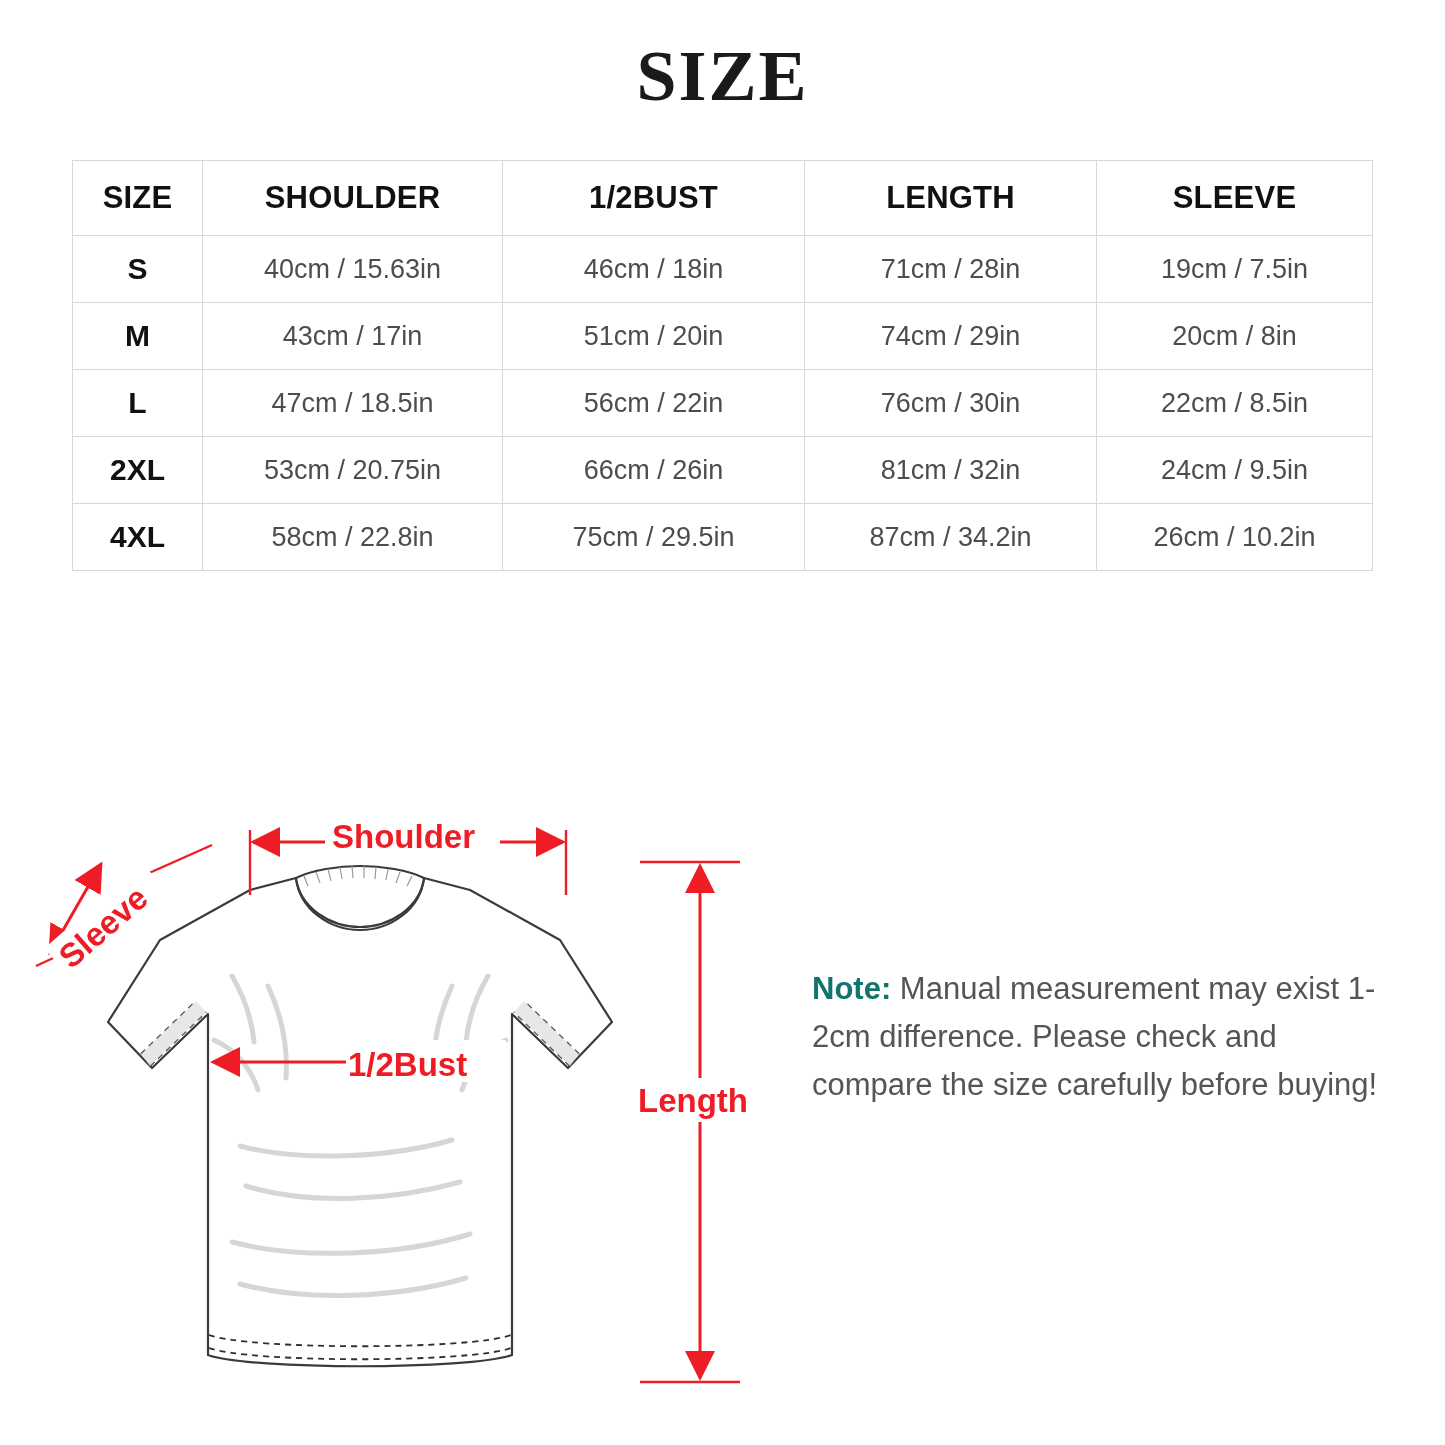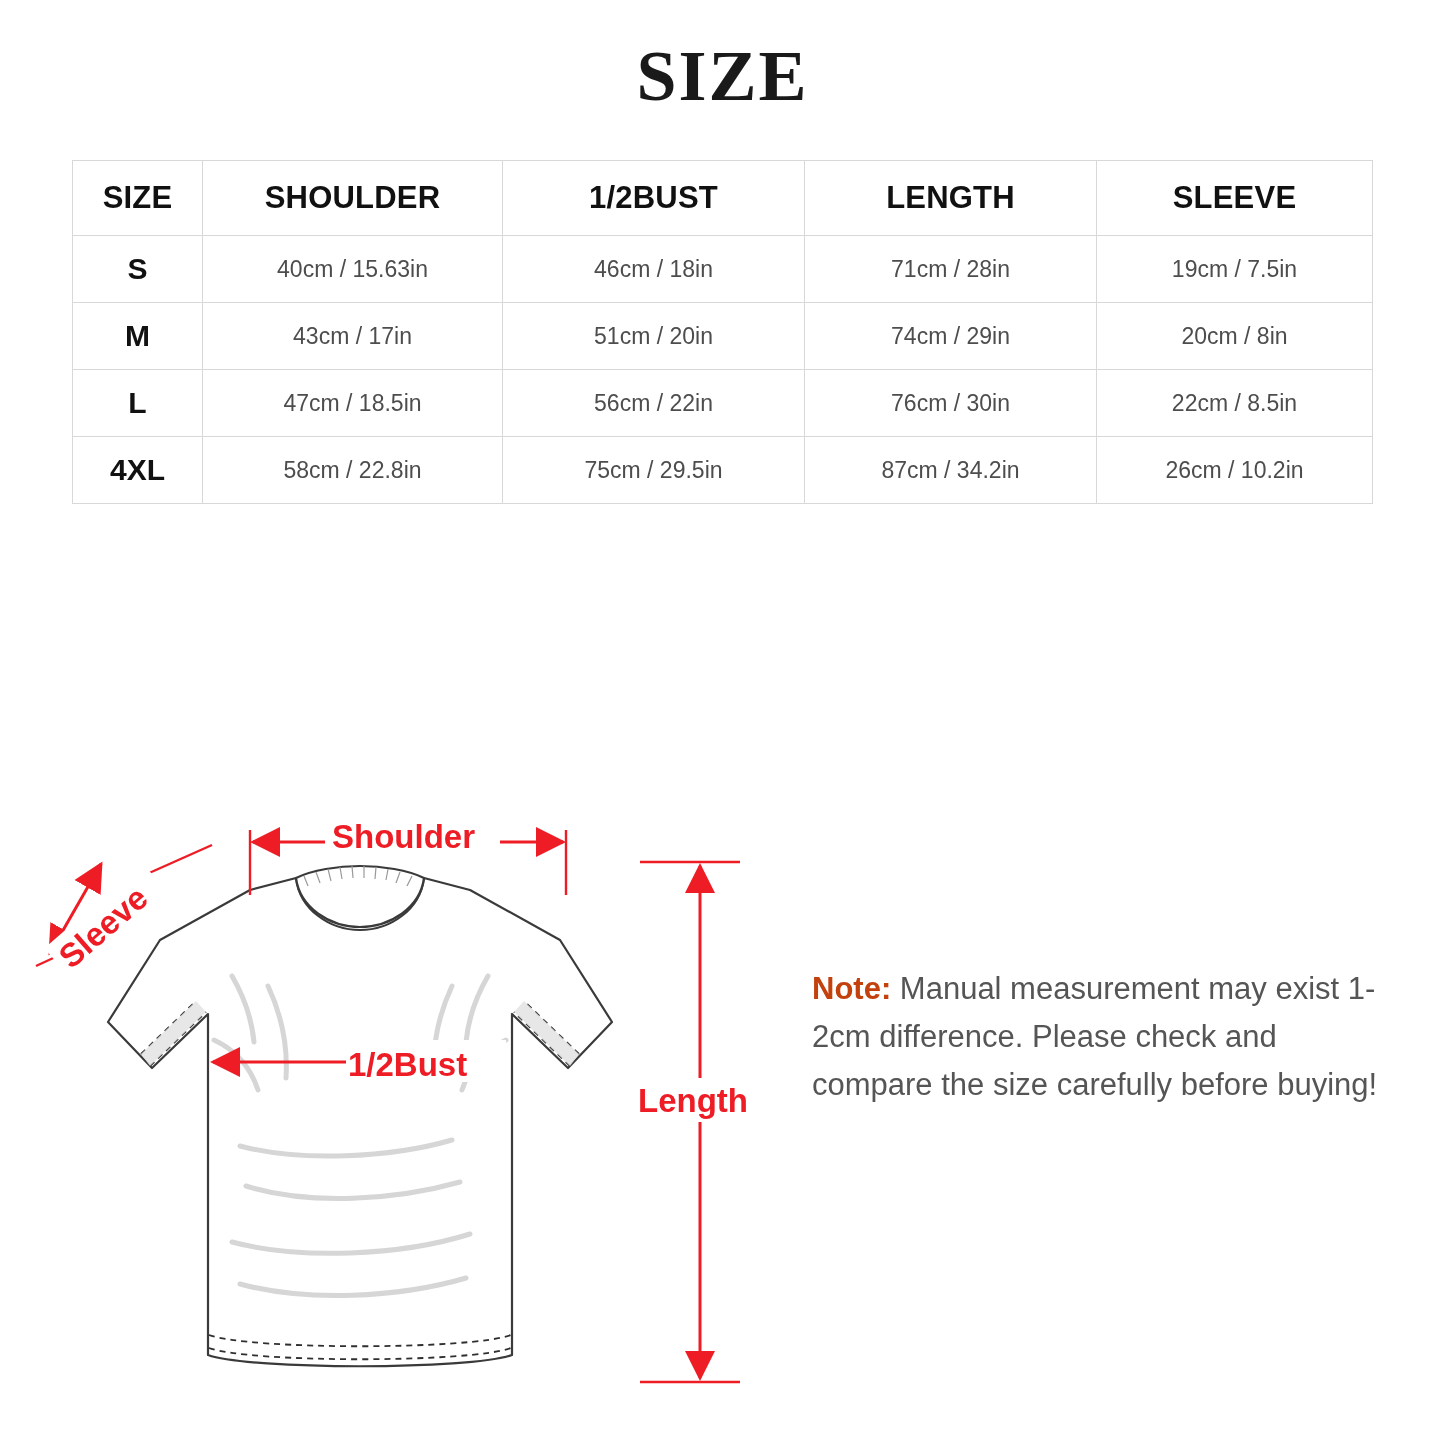--- a/index.html
+++ b/index.html
@@ -61,21 +61,21 @@
   }
   table.size-table thead th {
     height: 72px;
     font-size: 31px;
     font-weight: 700;
     color: #111111;
     letter-spacing: .2px;
   }
   table.size-table tbody td {
     height: 64px;
-    font-size: 23px;
+    font-size: 27px;
     color: #4d4d4d;
     font-weight: 400;
   }
   table.size-table tbody td.size-cell {
     font-size: 30px;
     font-weight: 700;
     color: #111111;
   }
 
   
@@ -92,21 +92,21 @@
   .note {
     position: absolute;
     top: 965px;
     left: 812px;
     width: 580px;
     font-size: 31px;
     line-height: 1.55;
     color: #555555;
   }
   .note b {
-    color: #c2410c;
+    color: #0f766e;
     font-weight: 700;
   }
 </style>
 </head>
 <body>
 
 <div class="page">
 
   <div class="title">SIZE</div>
 
@@ -142,20 +142,27 @@
           <td>51cm / 20in</td>
           <td>74cm / 29in</td>
           <td>20cm / 8in</td>
         </tr>
         <tr>
           <td class="size-cell">L</td>
           <td>47cm / 18.5in</td>
           <td>56cm / 22in</td>
           <td>76cm / 30in</td>
           <td>22cm / 8.5in</td>
+        </tr>
+        <tr>
+          <td class="size-cell">2XL</td>
+          <td>53cm / 20.75in</td>
+          <td>66cm / 26in</td>
+          <td>81cm / 32in</td>
+          <td>24cm / 9.5in</td>
         </tr>
         <tr>
           <td class="size-cell">4XL</td>
           <td>58cm / 22.8in</td>
           <td>75cm / 29.5in</td>
           <td>87cm / 34.2in</td>
           <td>26cm / 10.2in</td>
         </tr>
       </tbody>
     </table>

